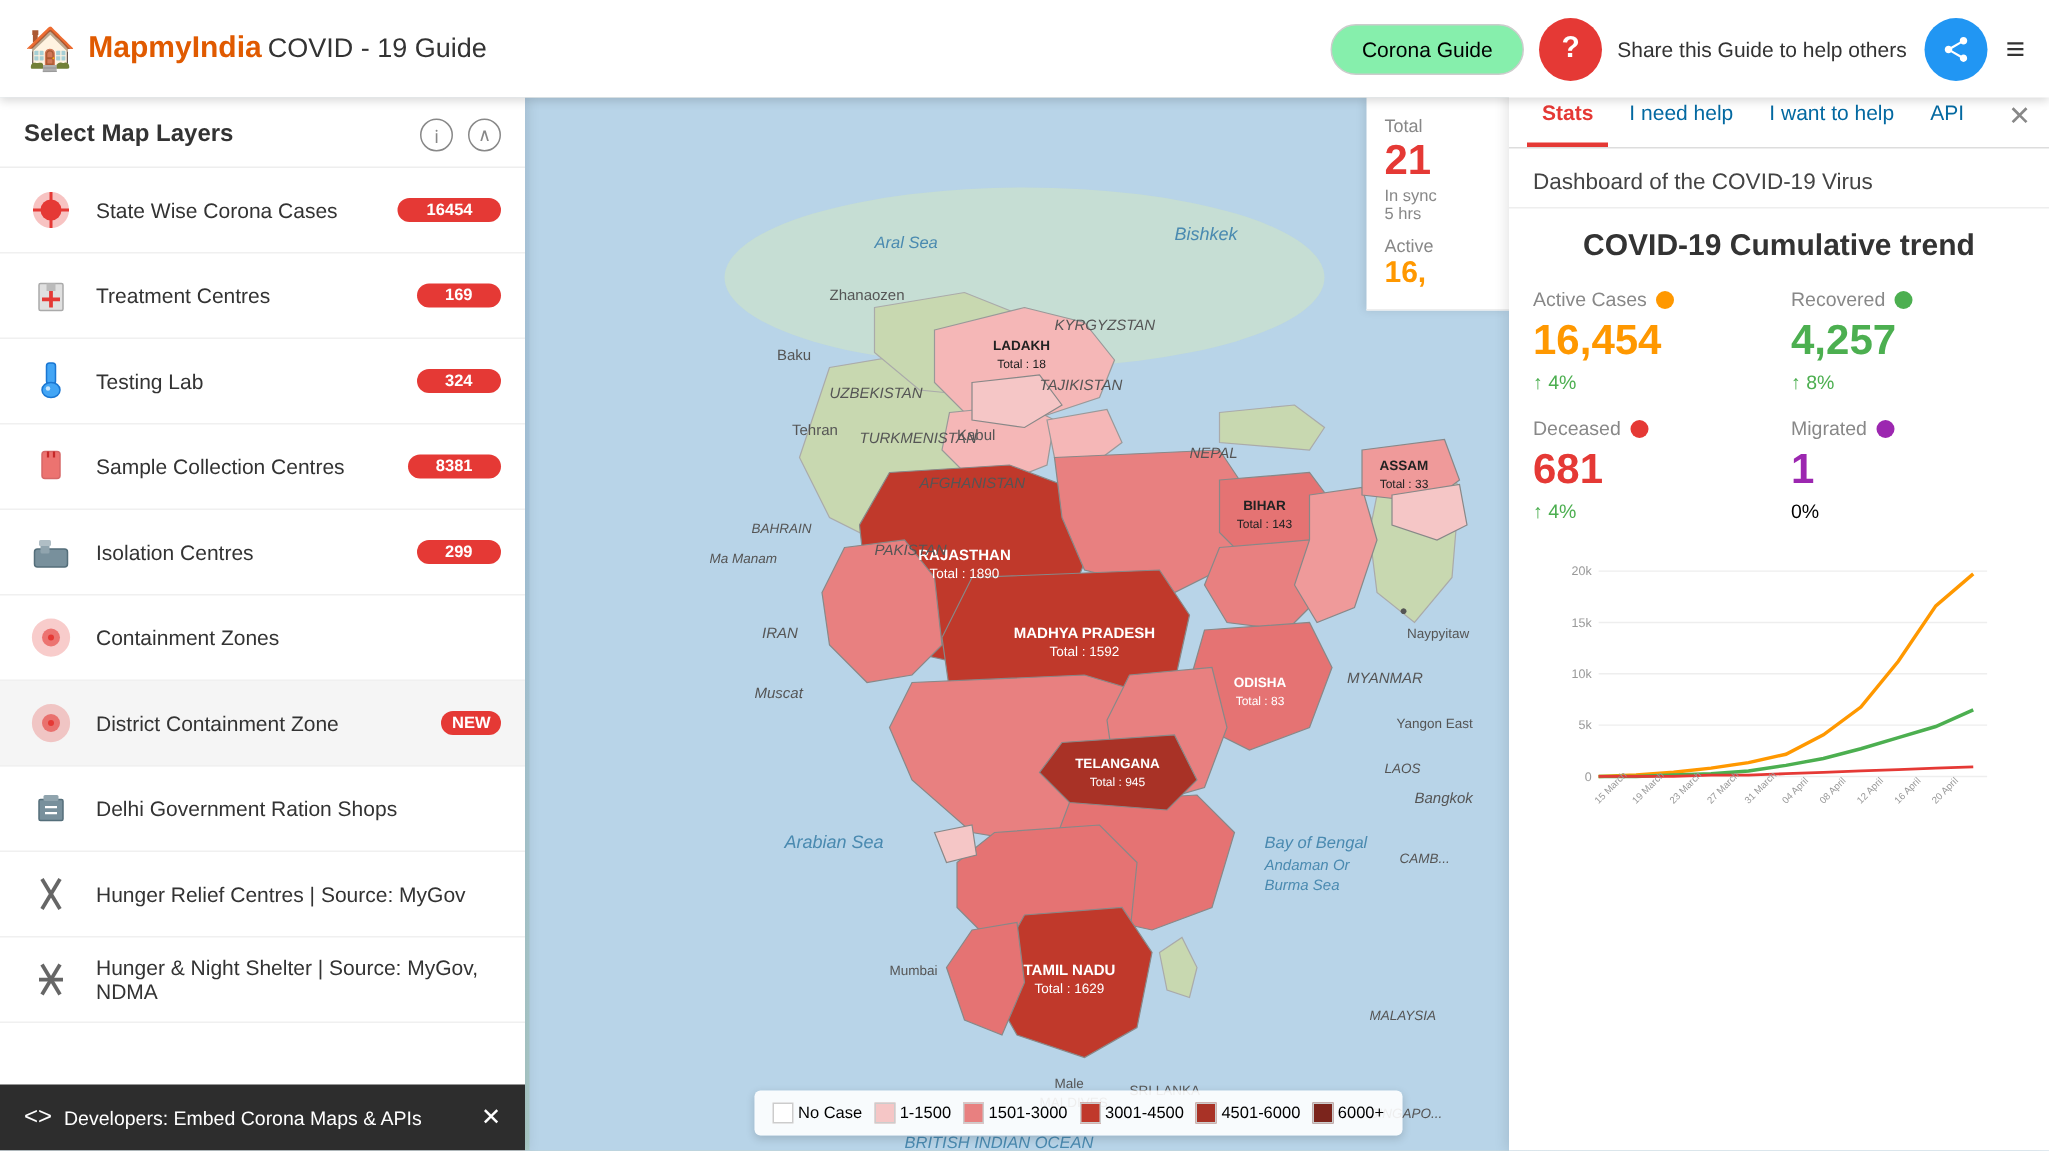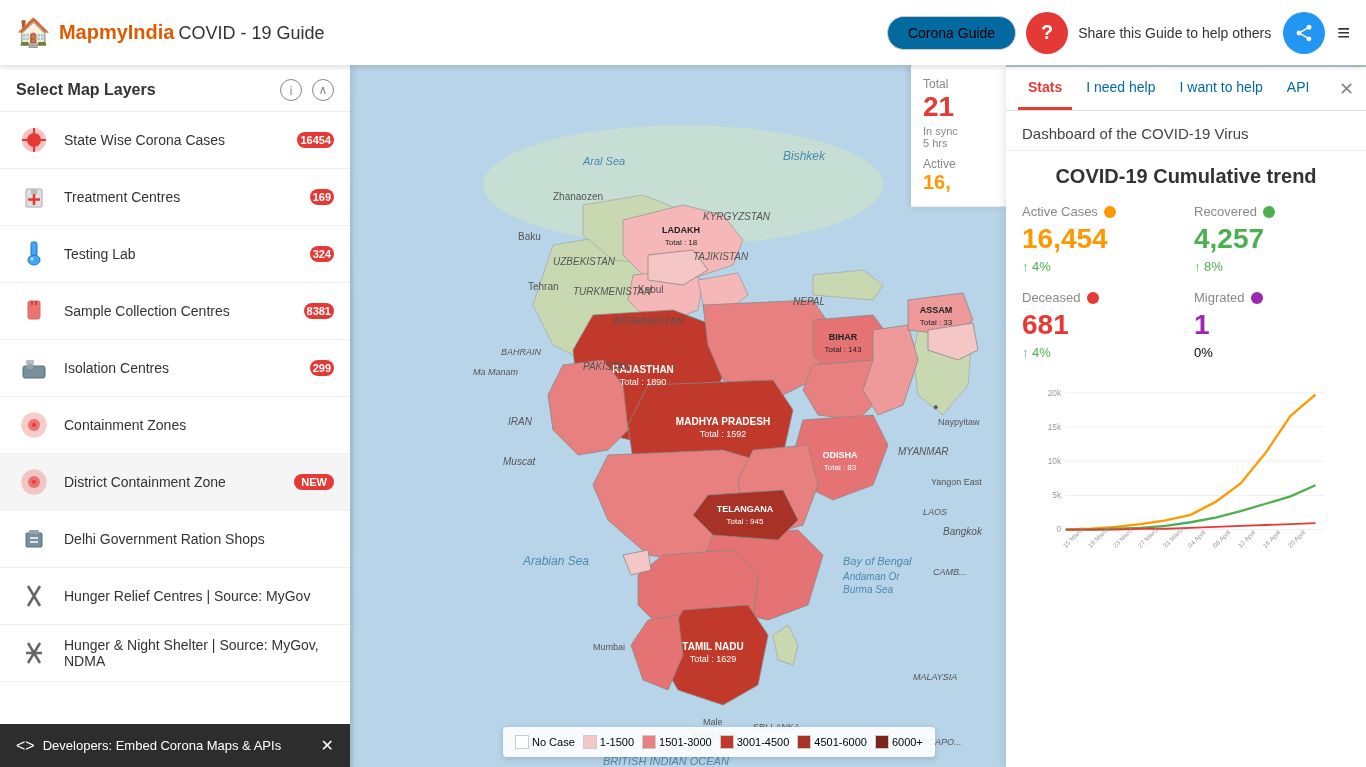--- a/index.html
+++ b/index.html
@@ -10,21 +10,21 @@
       position: absolute; top: 0; left: 0; right: 0; height: 65px;
       background: white; display: flex; align-items: center; padding: 0 16px;
       box-shadow: 0 2px 6px rgba(0,0,0,0.15); z-index: 100;
     }
     #header .logo-area { display: flex; align-items: center; gap: 8px; }
     .house-icon { font-size: 28px; }
     .logo-text { color: #e05a00; font-weight: bold; font-size: 20px; }
     .logo-text span { color: #333; font-weight: normal; font-size: 18px; margin-left: 4px; }
     .header-spacer { flex: 1; }
     .corona-guide-btn {
-      border: 1px solid #ccc; background: #0369a1; padding: 8px 20px;
+      border: 1px solid #ccc; background: #86efac; padding: 8px 20px;
       border-radius: 20px; cursor: pointer; font-size: 14px; margin-right: 10px;
     }
     .help-circle {
       width: 42px; height: 42px; border-radius: 50%; background: #e53935;
       display: flex; align-items: center; justify-content: center;
       color: white; font-weight: bold; font-size: 20px; cursor: pointer; margin-right: 10px;
     }
     .share-text { font-size: 14px; color: #333; margin-right: 12px; cursor: pointer; }
     .share-btn {
       width: 42px; height: 42px; border-radius: 50%; background: #2196f3;
@@ -60,39 +60,39 @@
     .icon-circle { width: 22px; height: 22px; border-radius: 50%; border: 1.5px solid #888; display: flex; align-items: center; justify-content: center; font-size: 12px; color: #888; cursor: pointer; }
 
     .layer-item {
       display: flex; align-items: center; padding: 10px 16px;
       border-bottom: 1px solid #f0f0f0; cursor: pointer;
     }
     .layer-icon { width: 36px; height: 36px; margin-right: 12px; flex-shrink: 0; display: flex; align-items: center; justify-content: center; }
     .layer-name { font-size: 14px; color: #333; flex: 1; }
     .badge {
       background: #e53935; color: white; font-size: 11px; font-weight: bold;
-      padding: 2px 3px; border-radius: 10px; margin-left: 8px;
+      padding: 2px 19px; border-radius: 10px; margin-left: 8px;
     }
     .badge-new {
       background: #e53935; color: white; font-size: 11px; font-weight: bold;
       padding: 2px 7px; border-radius: 10px; margin-left: 8px;
     }
 
     
     .dev-banner {
       position: absolute; bottom: 0; left: 0; width: 350px;
       background: #2d2d2d; color: white; display: flex; align-items: center;
       padding: 12px 16px; font-size: 13px; z-index: 60; gap: 8px;
     }
     .dev-banner-text { flex: 1; }
     .dev-close { cursor: pointer; font-size: 16px; }
 
     
     #right-panel {
-      position: absolute; top: 67px; right: 0; width: 360px; bottom: 0;
+      position: absolute; top: 55px; right: 0; width: 360px; bottom: 0;
       background: white; z-index: 50; overflow-y: auto;
       box-shadow: -2px 0 8px rgba(0,0,0,0.1);
     }
 
     
     .stats-tabs {
       display: flex; align-items: center; border-bottom: 1px solid #ddd;
       padding: 0 12px; position: relative;
     }
     .stats-tab {

